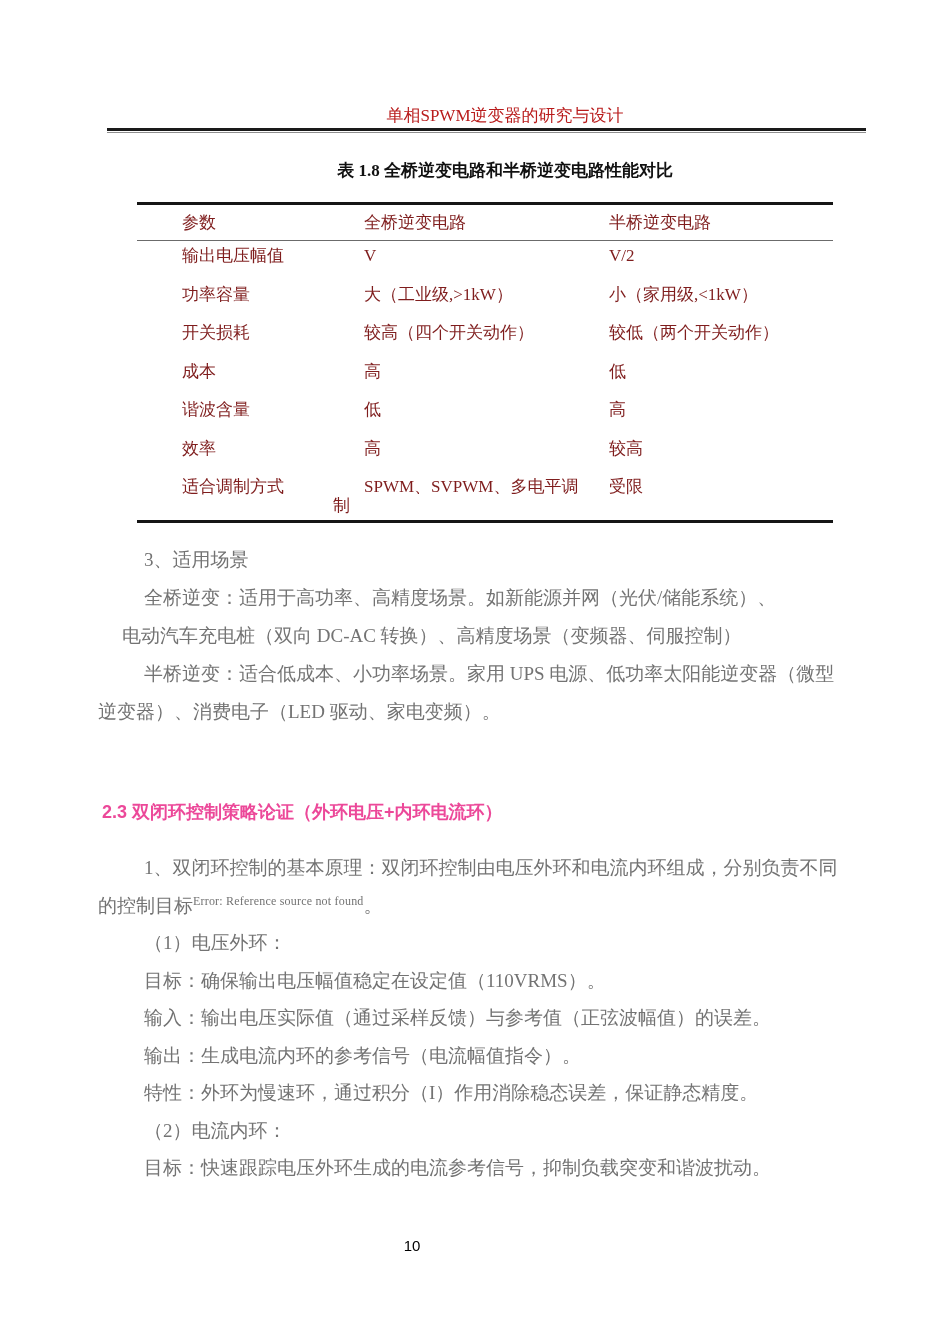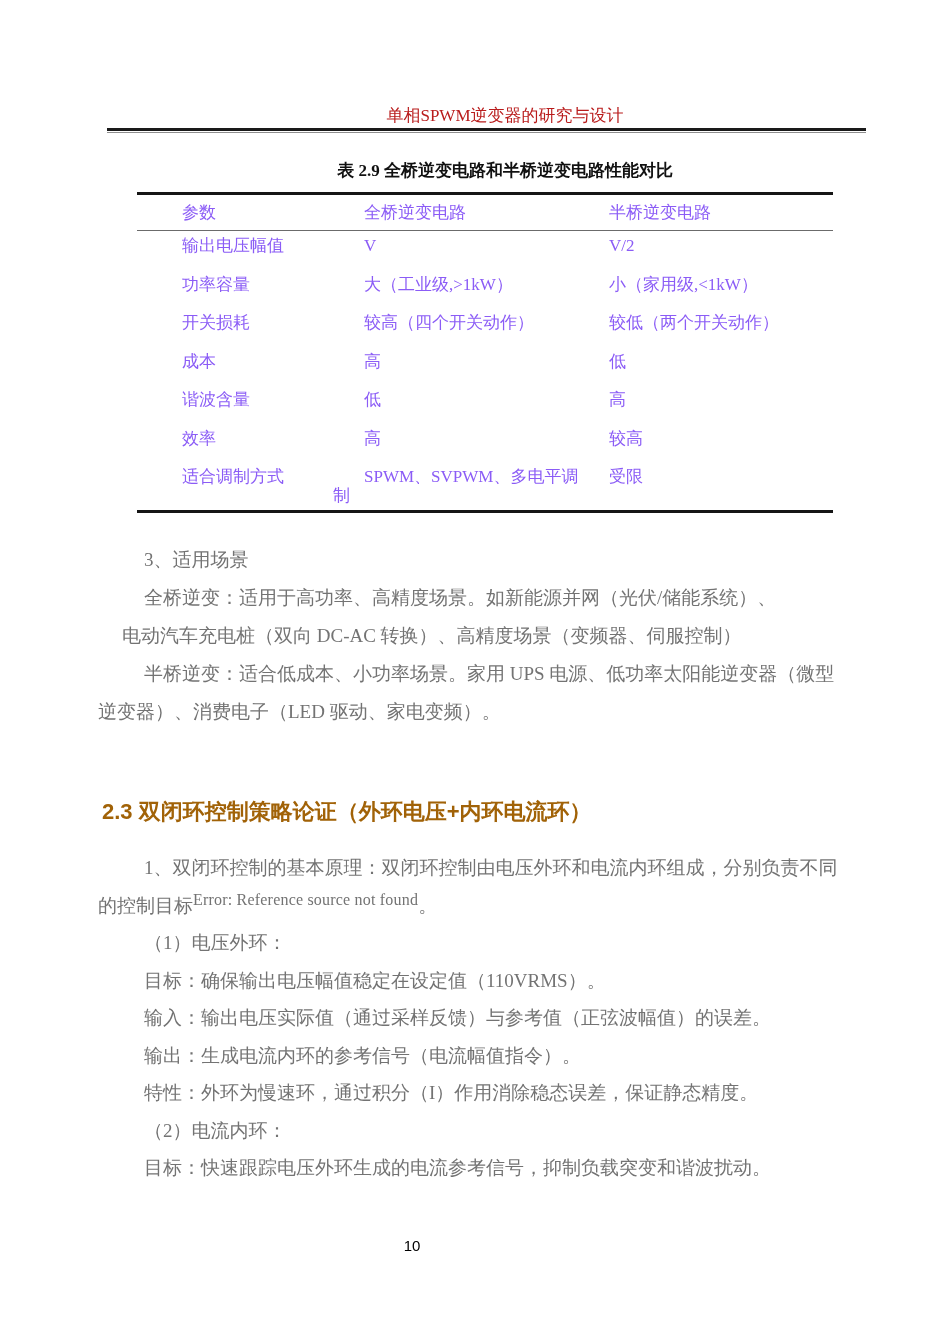--- a/index.html
+++ b/index.html
@@ -28,24 +28,24 @@
   
   .tbl-caption {
     position:absolute; top:161px; left:505px;
     transform:translateX(-50%);
     font-size:17px; line-height:20px; font-weight:bold;
     white-space:nowrap; color:#111;
   }
 
   
   .perf-table {
-    position:absolute; top:192px; left:137px; width:696px;
+    position:absolute; top:202px; left:137px; width:696px;
     border-top:3px solid #151515;
     border-bottom:3px solid #151515;
-    font-size:17px; color:#8b5cf6;
+    font-size:17px; color:#7f1d1d;
   }
   .t-row {
     display:grid;
     grid-template-columns:226px 245px 225px;
     align-items:start;
   }
   .t-row .c { line-height:19px; white-space:nowrap; }
   .t-row .c0 { padding-left:45px; }
   .t-row .c1, .t-row .c2 { padding-left:1px; }
   .t-head { height:36px; padding-top:8px; border-bottom:1px solid #6b6b6b; }
@@ -59,31 +59,31 @@
     font-size:19px; color:#737373;
   }
   .body-block .bl { line-height:38px; white-space:nowrap; }
   #body1 { top:541px; }
   #body2 { top:849px; }
   #body2 .bl { line-height:37.5px; }
   .ind0 { padding-left:0; }
   .ind1 { padding-left:24px; }
   .ind2 { padding-left:46px; }
   .err-sup {
-    font-size:16px; line-height:0;
+    font-size:12px; line-height:0;
     vertical-align:super;
     letter-spacing:0.2px;
   }
 
   
   .sec-heading {
     position:absolute; top:797px; left:102px;
     font-family:"Liberation Sans","DejaVu Sans",sans-serif;
-    font-weight:bold; font-size:22px; line-height:30px;
-    white-space:nowrap; color:#a16207;
+    font-weight:bold; font-size:18px; line-height:30px;
+    white-space:nowrap; color:#ec4899;
   }
 
   
   .footer-page-num {
     position:absolute; top:1238px; left:412px;
     transform:translateX(-50%);
     font-family:"Liberation Sans","DejaVu Sans",sans-serif;
     font-size:15px; line-height:16px; color:#000000;text-align:center;
   }
 </style>
@@ -91,21 +91,21 @@
 <body>
 
 <div class="page">
 
   <div class="hdr-title">单相SPWM逆变器的研究与设计</div>
   <div class="hdr-rule">
     <div class="thick"></div>
     <div class="thin"></div>
   </div>
 
-  <div class="tbl-caption">表 2.9 全桥逆变电路和半桥逆变电路性能对比</div>
+  <div class="tbl-caption">表 1.8 全桥逆变电路和半桥逆变电路性能对比</div>
 
   <div class="perf-table">
     <div class="t-row t-head">
       <div class="c c0">参数</div>
       <div class="c c1">全桥逆变电路</div>
       <div class="c c2">半桥逆变电路</div>
     </div>
 
     <div class="t-row t-body-row">
       <div class="c c0">输出电压幅值</div>

